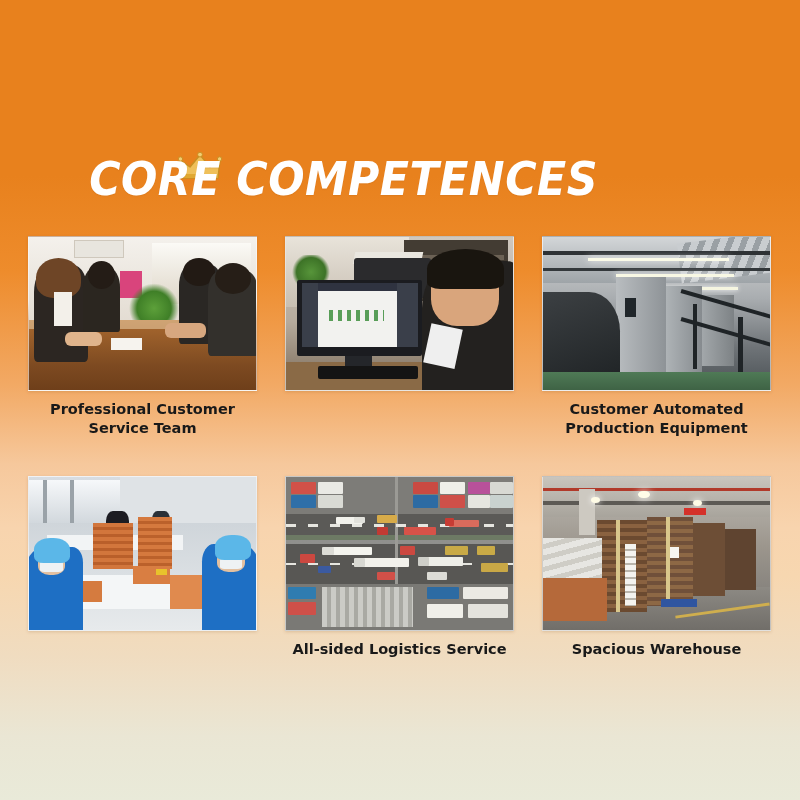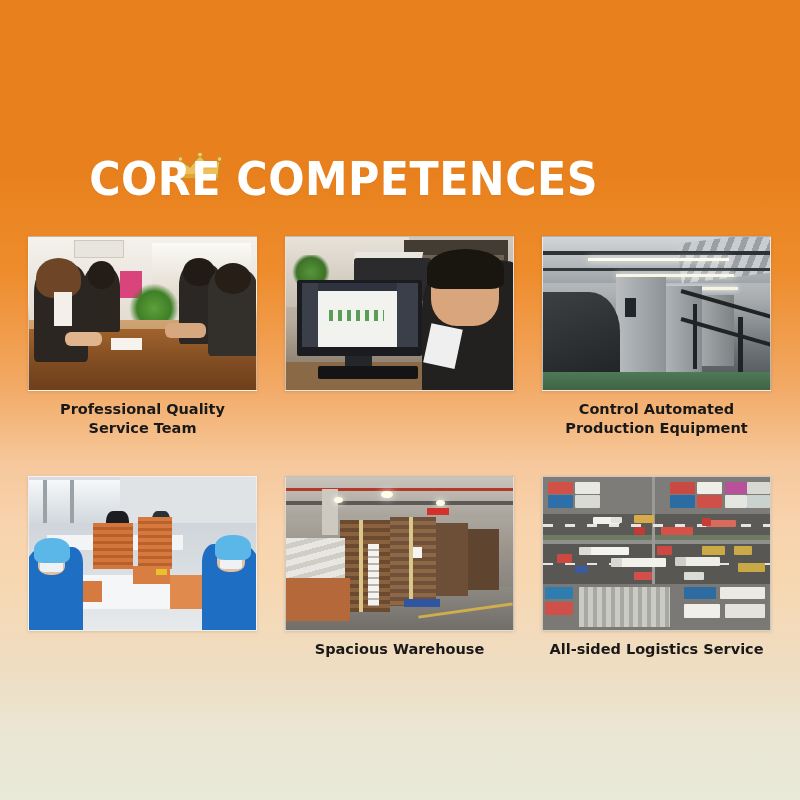--- a/index.html
+++ b/index.html
@@ -8,21 +8,21 @@
   body {
     font-family:"Liberation Sans", sans-serif;
     background:linear-gradient(180deg,
       #E8811D 0%, #E8811D 22%, #EE8C2C 34%,
       #F2A964 48%, #F6C89C 58%, #F8D4AE 66%,
       #F7D7B0 72%, #F0DCC0 82%, #EAE6D4 92%, #E9EAD9 100%);
     overflow:hidden;
   }
 
   
-  #title-block { position:absolute; top:152px; left:0; width:688px; text-align:center; }
+  #title-block { position:absolute; top:152px; left:0; width:688px; text-align:center;font-style:italic; }
   #crown { position:absolute; left:178px; top:0px; width:44px; height:30px; }
   #page-title {
     position:relative; display:inline-block;
     font-family:"DejaVu Sans", sans-serif;
     font-weight:700; font-size:46px; line-height:54px;
     color:#FFFFFF; letter-spacing:0.5px;
     transform:scaleX(0.93); transform-origin:center;
     text-shadow:0 1px 1px rgba(150,70,0,.12);
   }
 
@@ -265,21 +265,21 @@
         <span class="w2"></span>
           <span class="w2h"></span>
         <span class="m1"></span>
           <span class="m1h"></span>
         <span class="m2"></span>
           <span class="m2h"></span>
         <span class="arm1"></span>
           <span class="arm2"></span>
           <span class="pap"></span>
       </div>
-      <div class="caption">Professional Quality
+      <div class="caption">Professional Customer
 Service Team</div>
     </div>
 
     <div class="cell">
       <div class="photo p2">
         <span class="bg"></span>
           <span class="shelf"></span>
           <span class="shl1"></span>
           <span class="shl2"></span>
         <span class="plant2"></span>
@@ -314,21 +314,21 @@
           <span class="mach2"></span>
           <span class="mach1"></span>
         <span class="pnl"></span>
           <span class="dark"></span>
         <span class="rail1"></span>
           <span class="rail2"></span>
         <span class="post1"></span>
           <span class="post2"></span>
         <span class="floor"></span>
       </div>
-      <div class="caption">Control Automated
+      <div class="caption">Customer Automated
 Production Equipment</div>
     </div>
 
   </div>
 
   <div class="grid-row">
 
     <div class="cell">
       <div class="photo p4">
         <span class="backw"></span>
@@ -348,47 +348,20 @@
           <span class="tape"></span>
         <span class="w1b"></span>
           <span class="w1f"></span>
           <span class="w1m"></span>
           <span class="w1c"></span>
         <span class="w2b"></span>
           <span class="w2f"></span>
           <span class="w2m"></span>
           <span class="w2c"></span>
       </div>
-    </div>
-
-    <div class="cell">
-      <div class="photo p5">
-        <span class="ceil5"></span>
-          <span class="bm1"></span>
-          <span class="bm2"></span>
-        <span class="col"></span>
-          <span class="l1"></span>
-          <span class="l2"></span>
-          <span class="l3"></span>
-        <span class="sign"></span>
-          <span class="flr5"></span>
-        <span class="pk5"></span>
-          <span class="pk4"></span>
-          <span class="pk3"></span>
-        <span class="pk2"></span>
-          <span class="pk1"></span>
-          <span class="pk1b"></span>
-        <span class="strp1"></span>
-          <span class="strp2"></span>
-        <span class="tag1"></span>
-          <span class="tag2"></span>
-        <span class="pal1"></span>
-          <span class="line"></span>
-      </div>
-      <div class="caption">Spacious Warehouse</div>
     </div>
 
     <div class="cell">
       <div class="photo p6">
         <span class="yardT"></span>
           <span class="rd1"></span>
           <span class="div1"></span>
         <span class="rd2"></span>
           <span class="div2"></span>
           <span class="yardB"></span>
@@ -432,14 +405,41 @@
           <span class="ct t16"></span>
         <span class="ct t17"></span>
           <span class="ct t18"></span>
           <span class="ct t19"></span>
           <span class="ct t20"></span>
         <span class="ct t21"></span>
       </div>
       <div class="caption">All-sided Logistics Service</div>
     </div>
 
+    <div class="cell">
+      <div class="photo p5">
+        <span class="ceil5"></span>
+          <span class="bm1"></span>
+          <span class="bm2"></span>
+        <span class="col"></span>
+          <span class="l1"></span>
+          <span class="l2"></span>
+          <span class="l3"></span>
+        <span class="sign"></span>
+          <span class="flr5"></span>
+        <span class="pk5"></span>
+          <span class="pk4"></span>
+          <span class="pk3"></span>
+        <span class="pk2"></span>
+          <span class="pk1"></span>
+          <span class="pk1b"></span>
+        <span class="strp1"></span>
+          <span class="strp2"></span>
+        <span class="tag1"></span>
+          <span class="tag2"></span>
+        <span class="pal1"></span>
+          <span class="line"></span>
+      </div>
+      <div class="caption">Spacious Warehouse</div>
+    </div>
+
   </div>
 </div>
 
 </body></html>

